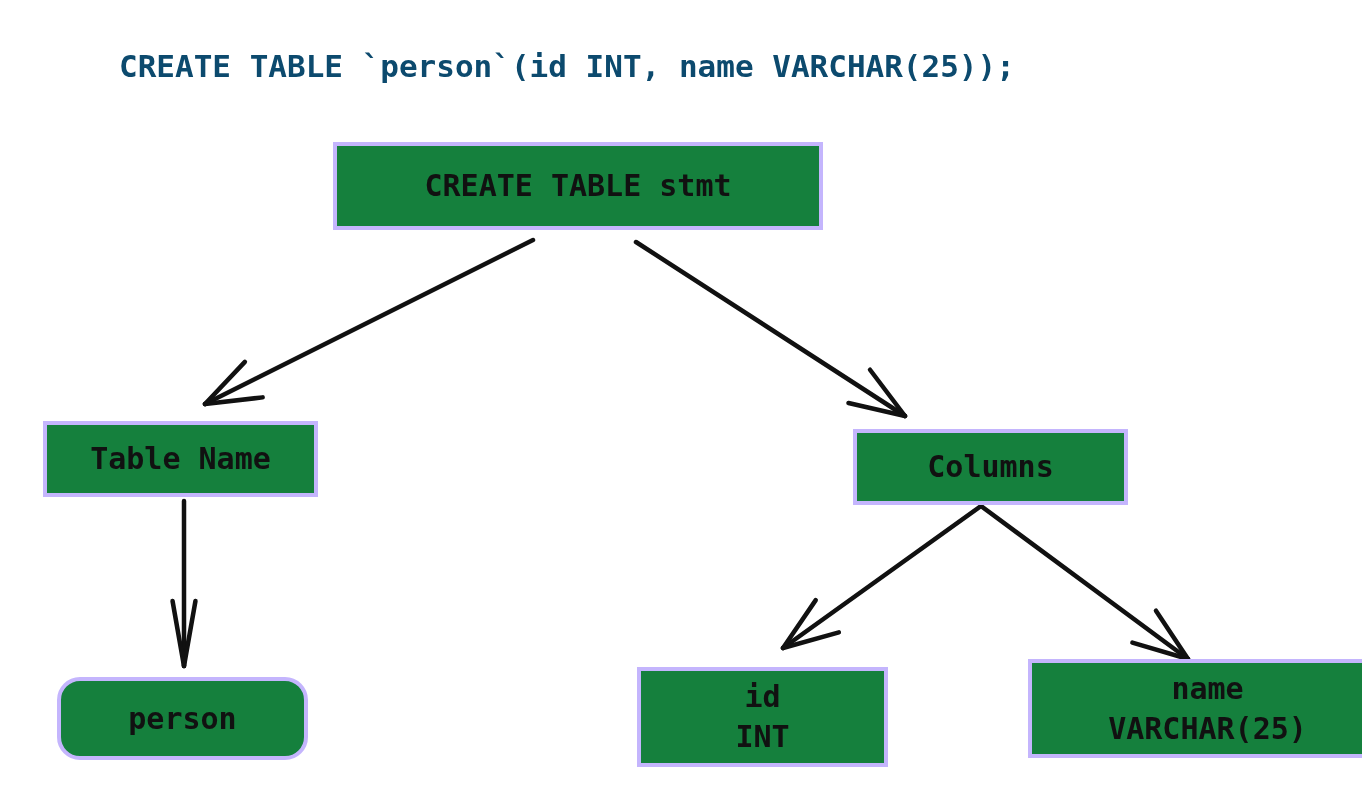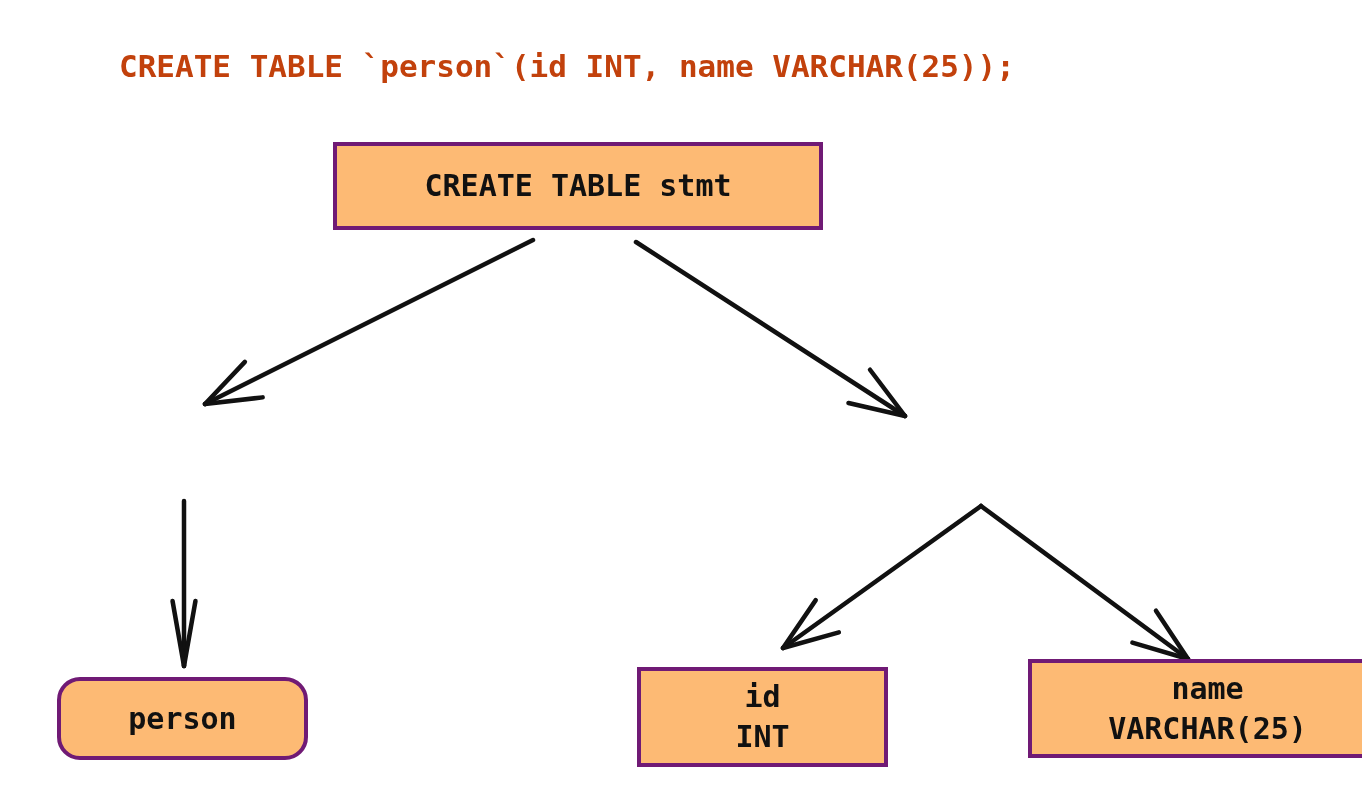--- a/index.html
+++ b/index.html
@@ -13,41 +13,41 @@
     color: #111111;
   }
   .sql-line {
     position: absolute;
     left: 119px;
     top: 48px;
     font-size: 31px;
     font-weight: 700;
     letter-spacing: 0px;
     white-space: pre;
-    color: #c2410c;
+    color: #0c4a6e;
   }
   .edges-layer {
     position: absolute;
     left: 0;
     top: 0;
     width: 1362px;
     height: 804px;
   }
   .nodes-layer {
     position: absolute;
     left: 0;
     top: 0;
     width: 1362px;
     height: 804px;
   }
   .node {
     position: absolute;
     box-sizing: border-box;
-    border: 4px solid #701a75;
-    background: #fdba74;
+    border: 4px solid #c4b5fd;
+    background: #15803d;
     display: flex;
     align-items: center;
     justify-content: center;
   }
   .node-label {
     font-size: 30px;
     font-weight: 700;
     line-height: 1.32;
     text-align: center;
     white-space: pre-line;
@@ -83,20 +83,26 @@
       <g>
         <line x1="981" y1="506" x2="1188" y2="659" stroke="#111111" stroke-width="4.5" stroke-linecap="round"></line>
         <line x1="1188" y1="659" x2="1155.9616891374126" y2="610.6518186787526" stroke="#111111" stroke-width="4.5" stroke-linecap="round"></line>
         <line x1="1188" y1="659" x2="1132.3796180926206" y2="642.5569736217066" stroke="#111111" stroke-width="4.5" stroke-linecap="round"></line>
       </g>
     </svg>
   <div class="nodes-layer" id="nodes-layer">
       <div class="node" style="left: 333px; top: 142px; width: 490px; height: 88px;">
         <span class="node-label">CREATE TABLE stmt</span>
       </div>
+      <div class="node" style="left: 43px; top: 421px; width: 275px; height: 76px;">
+        <span class="node-label">Table Name</span>
+      </div>
+      <div class="node" style="left: 853px; top: 429px; width: 275px; height: 76px;">
+        <span class="node-label">Columns</span>
+      </div>
       <div class="node" style="left: 57px; top: 677px; width: 251px; height: 83px; border-radius: 23px;">
         <span class="node-label">person</span>
       </div>
       <div class="node" style="left: 637px; top: 667px; width: 251px; height: 100px; align-items: center;">
         <span class="node-label">id
 INT</span>
       </div>
       <div class="node" style="left: 1028px; top: 659px; width: 346px; height: 99px; padding-left: 13px;">
         <span class="node-label">name
 VARCHAR(25)</span>

